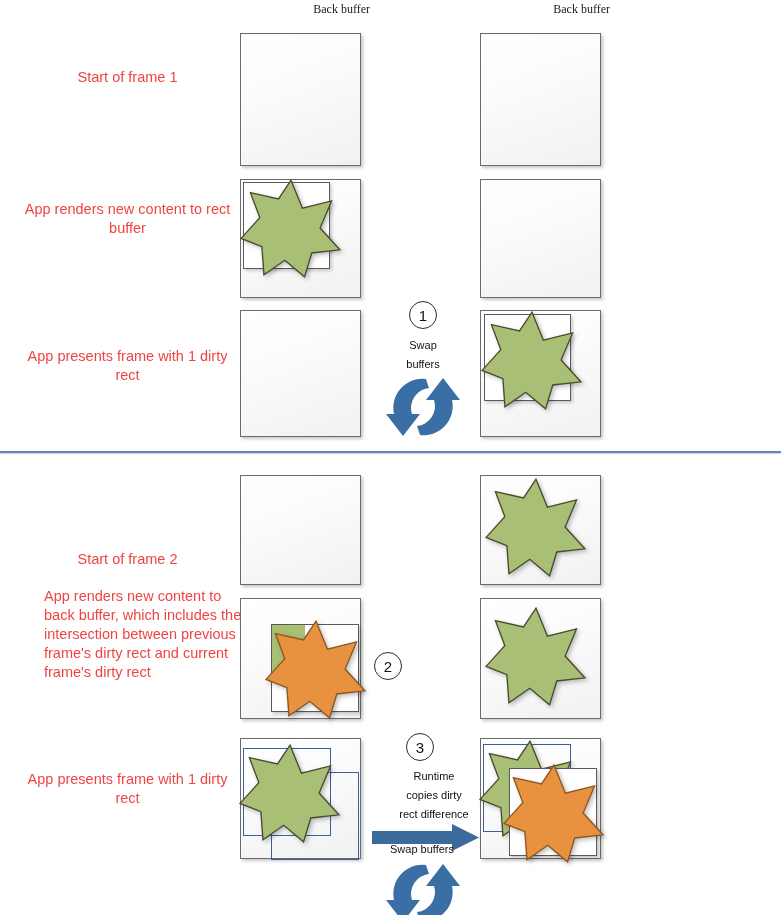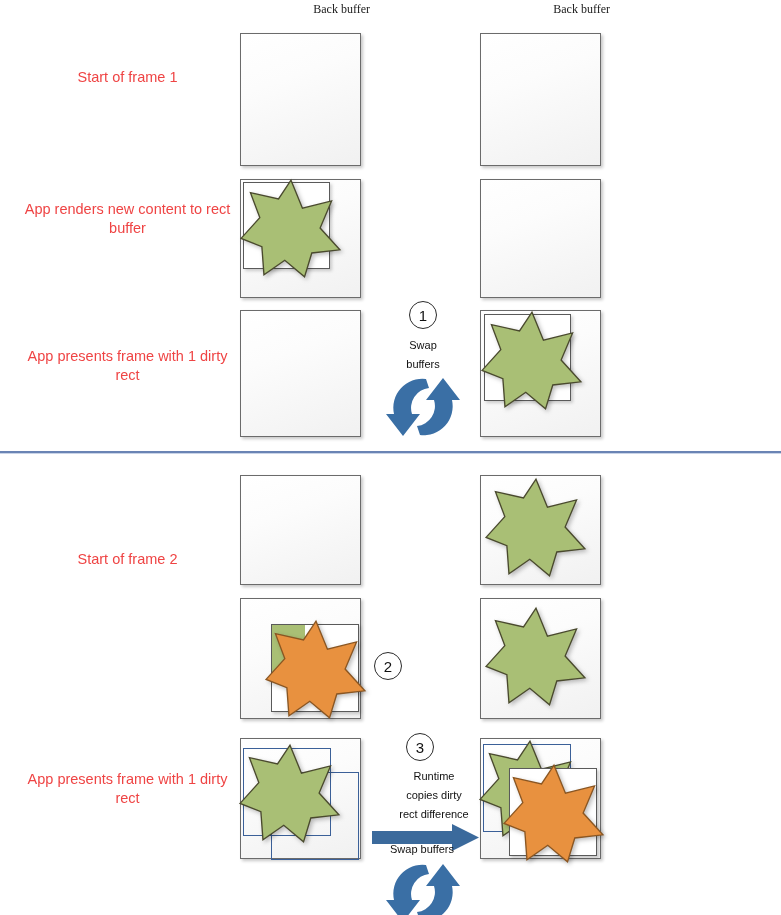--- a/index.html
+++ b/index.html
@@ -114,20 +114,27 @@
   <div class="abs row-label center" style="left:20px;top:68px;width:215px;">Start of frame 1</div>
 
   <div class="abs row-label center" style="left:20px;top:200px;width:215px;">App renders new
 content to rect buffer</div>
 
   <div class="abs row-label center" style="left:20px;top:347px;width:215px;">App presents frame
 with 1 dirty rect</div>
 
   <div class="abs row-label center" style="left:20px;top:514px;width:215px;margin-top:36px;">Start of frame 2</div>
 
+  <div class="abs row-label left" style="left:44px;top:587px;width:200px;">App renders new
+content to back buffer,
+which includes the
+intersection between
+previous frame's dirty
+rect and current
+frame's dirty rect</div>
 
   <div class="abs row-label center" style="left:20px;top:770px;width:215px;">App presents frame
 with 1 dirty rect</div>
 
   <div class="divider" style="left:0px;top:451px;width:781px;"></div>
 
   <div class="buffer" style="left:240px;top:33px;width:121px;height:133px;"></div>
   <div class="buffer" style="left:480px;top:33px;width:121px;height:133px;"></div>
 
   <div class="buffer" style="left:240px;top:179px;width:121px;height:119px;">

